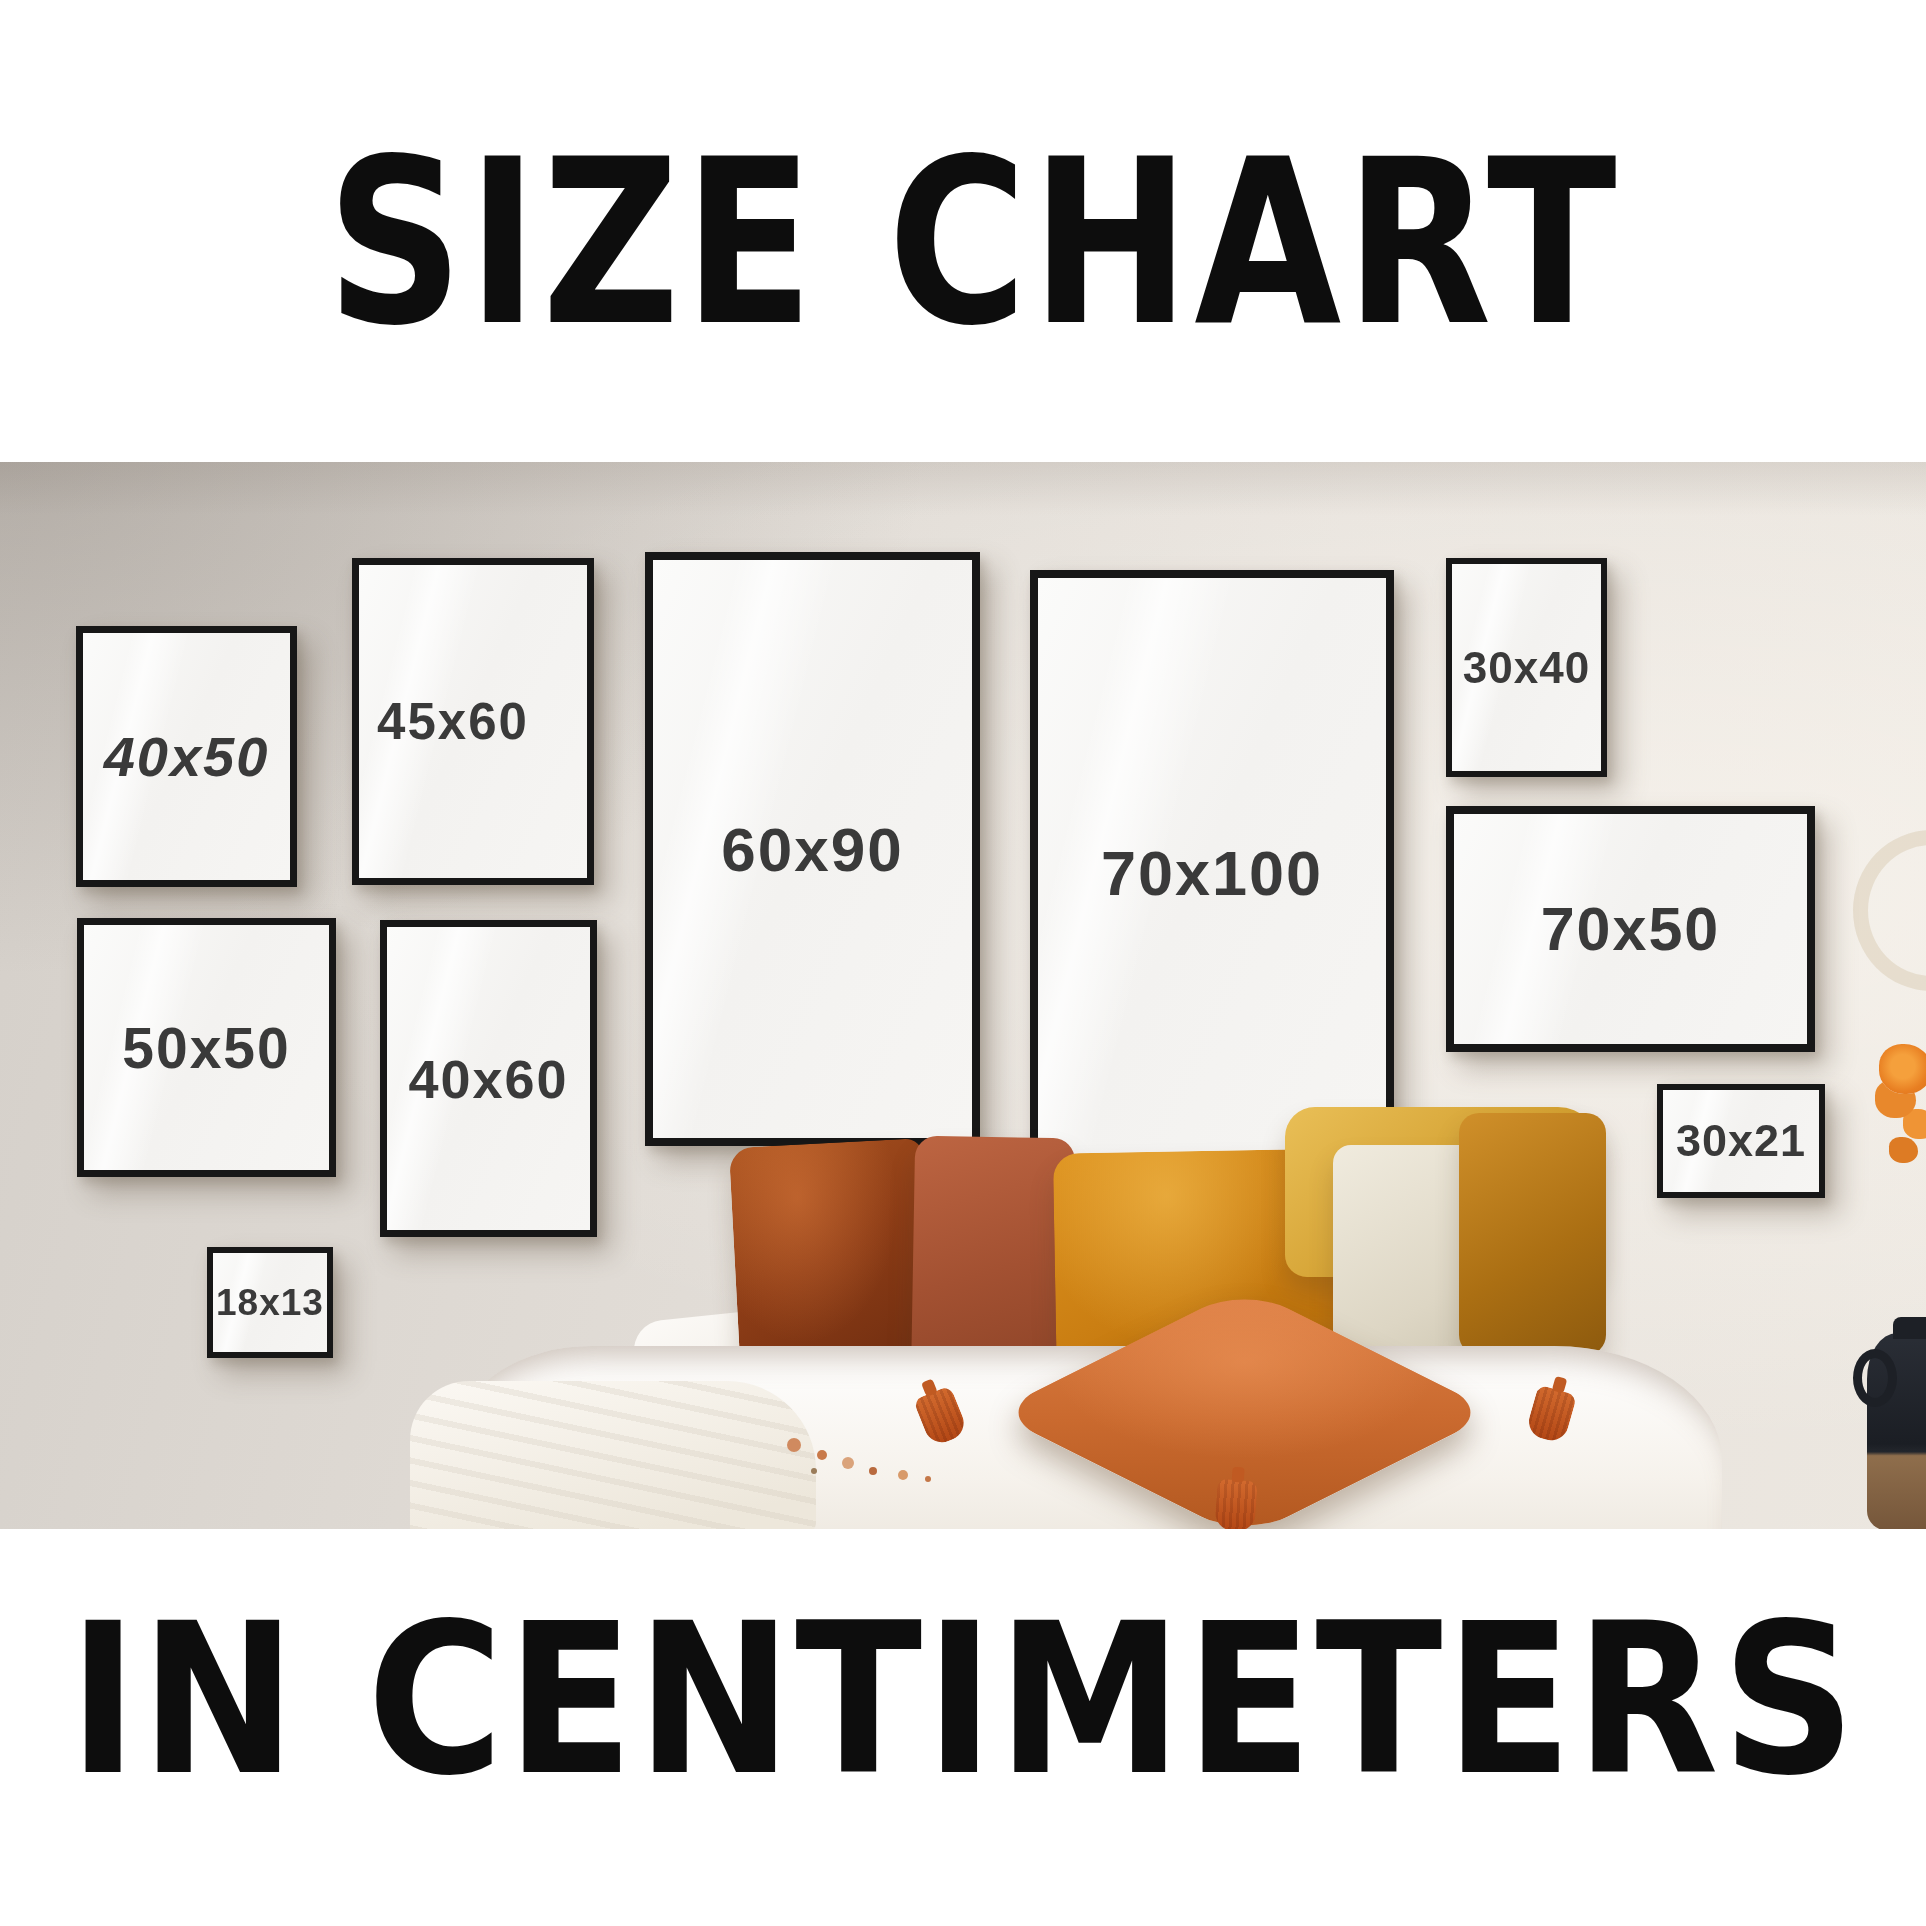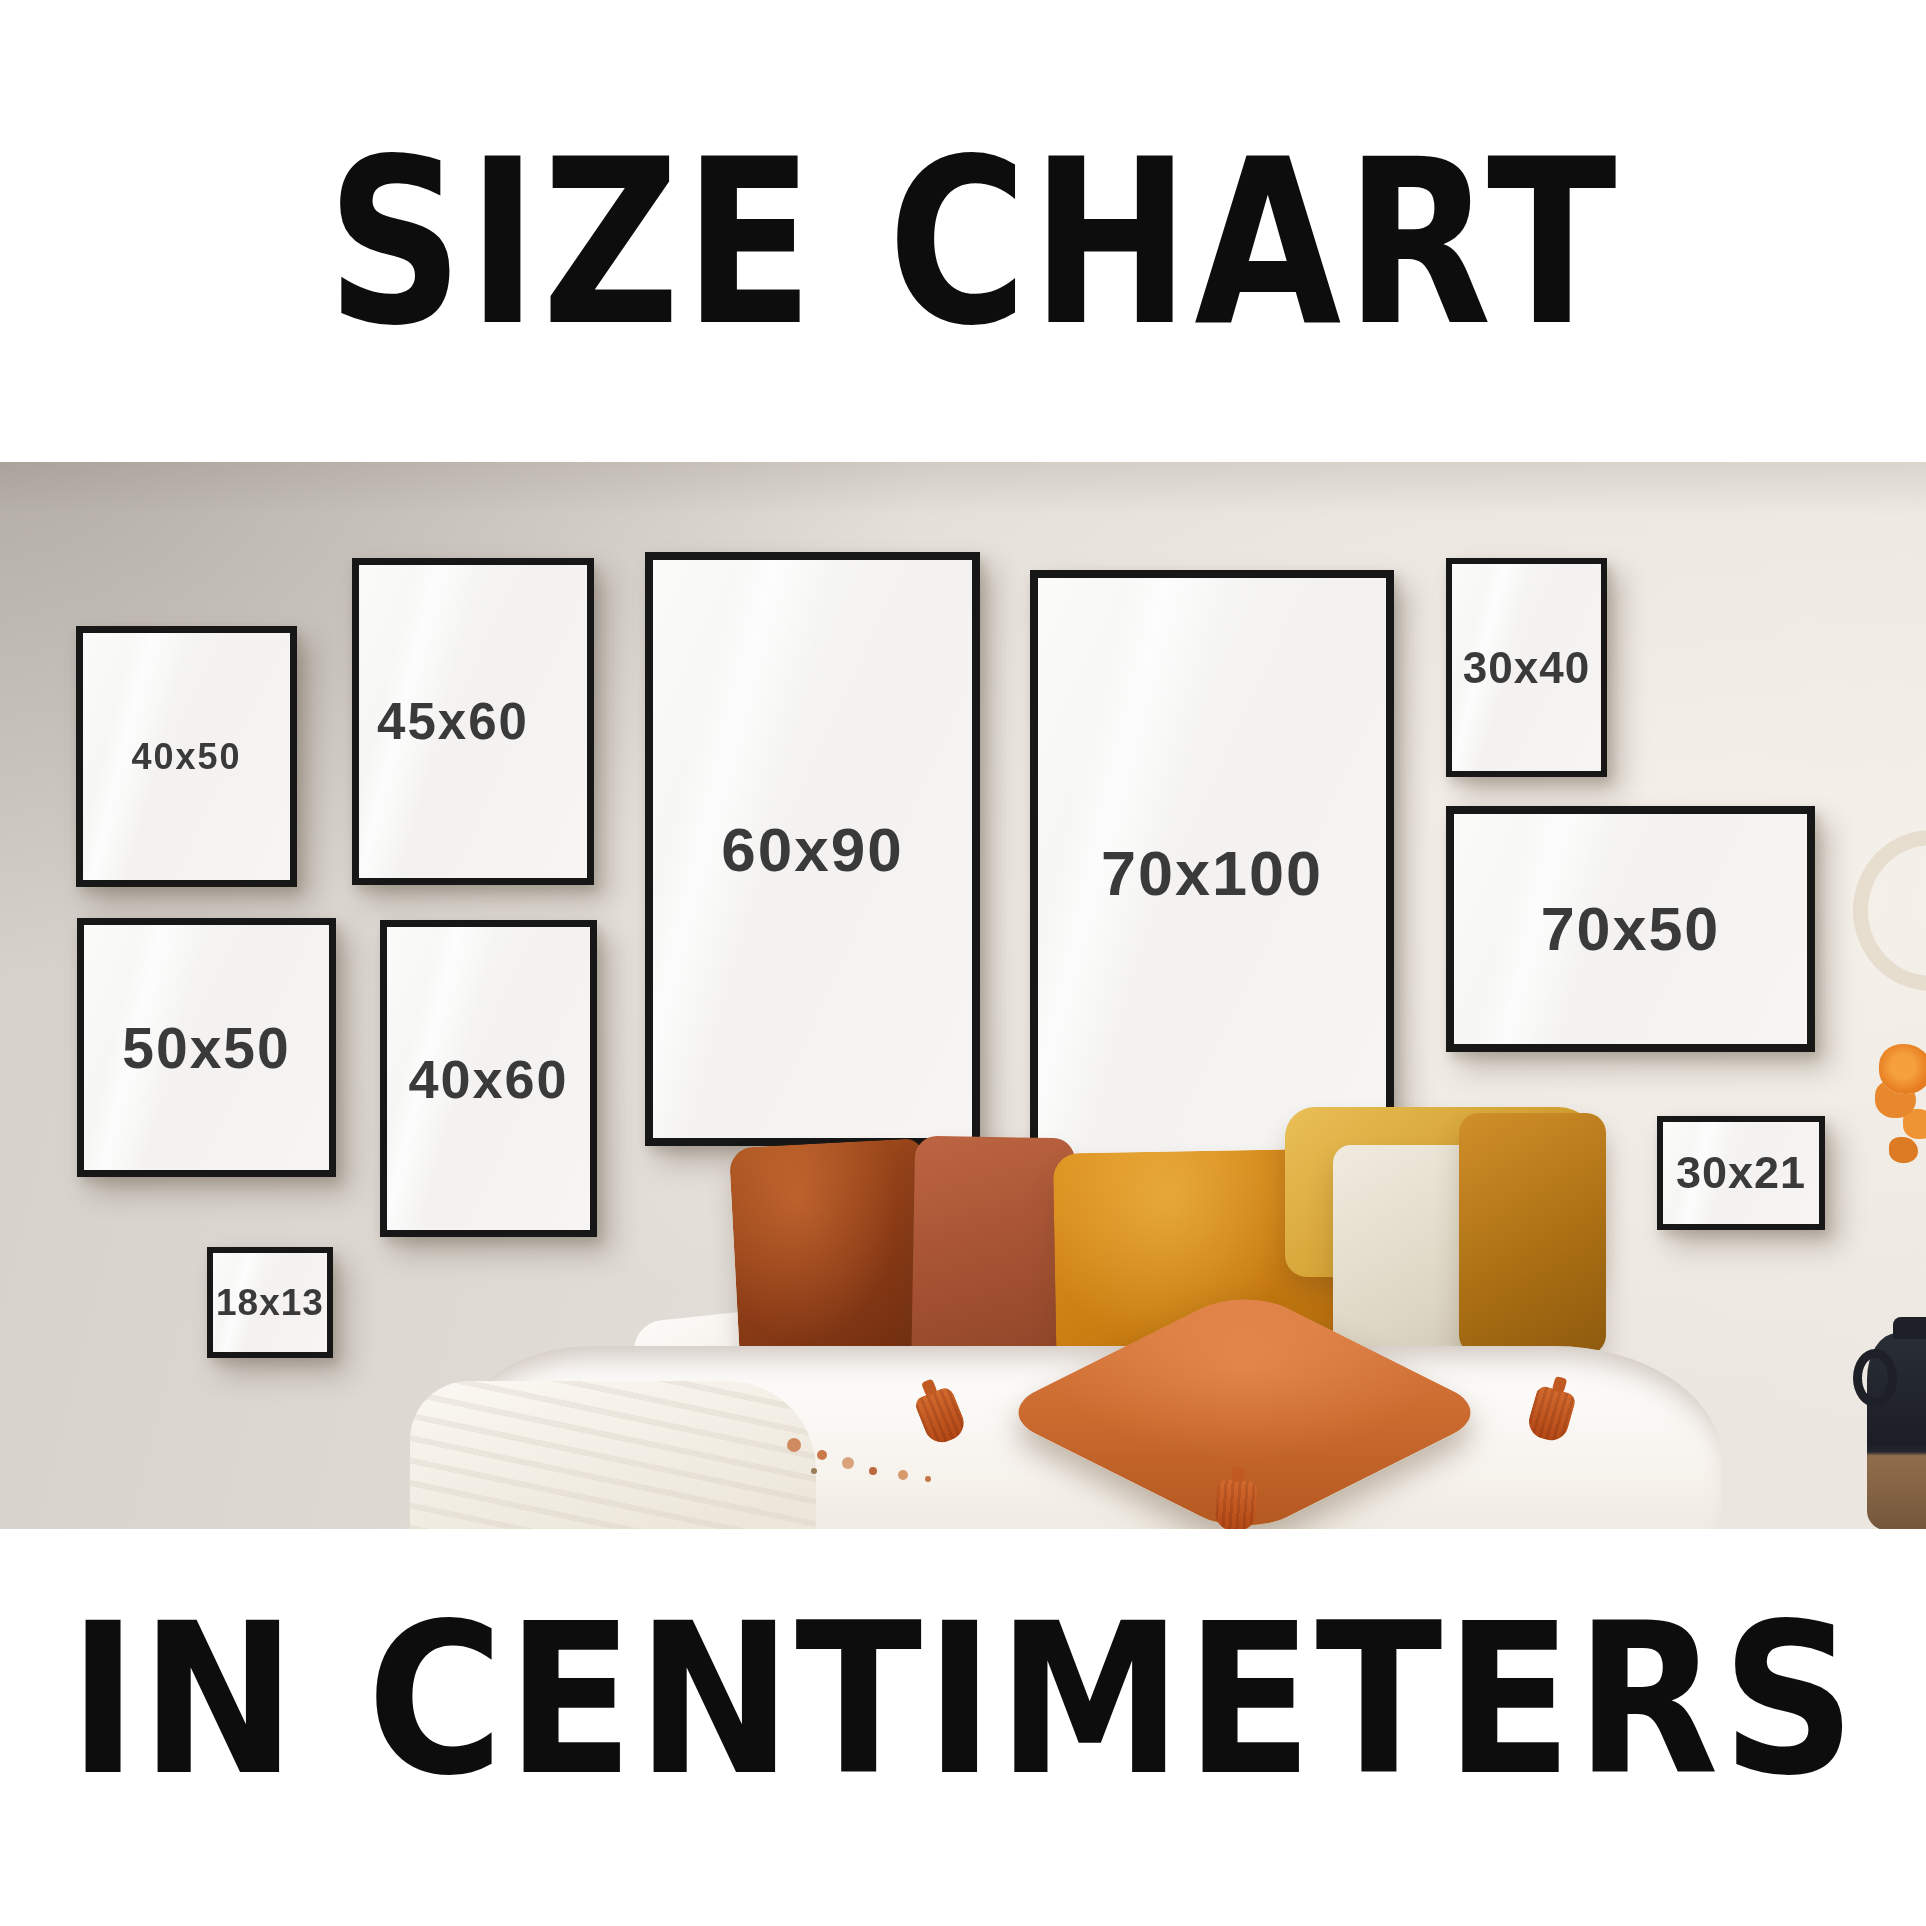--- a/index.html
+++ b/index.html
@@ -168,21 +168,21 @@
     </div>
   </div>
 
   <div class="photo">
 
     <div class="wreath"></div>
     <div class="flower"></div>
 
     <div class="frame b7" style="left:76px;top:164px;width:221px;height:261px;">
       <div class="glass">
-        <span class="size-label" style="font-size:36px;">40x50</span>
+        <span class="size-label" style="font-size:56px;font-style:italic;">40x50</span>
       </div>
     </div>
 
     <div class="frame b7" style="left:352px;top:96px;width:242px;height:327px;">
       <div class="glass">
         <span class="size-label" style="font-size:51px;transform:translateX(-20px);">45x60</span>
       </div>
     </div>
 
     <div class="frame b8" style="left:645px;top:90px;width:335px;height:594px;">
@@ -221,21 +221,21 @@
         <span class="size-label" style="font-size:37px;letter-spacing:1px;">18x13</span>
       </div>
     </div>
 
     <div class="frame b8" style="left:1446px;top:344px;width:369px;height:246px;">
       <div class="glass">
         <span class="size-label" style="font-size:61px;">70x50</span>
       </div>
     </div>
 
-    <div class="frame b6" style="left:1657px;top:622px;width:168px;height:114px;margin-top:32px;">
+    <div class="frame b6" style="left:1657px;top:622px;width:168px;height:114px;">
       <div class="glass">
         <span class="size-label" style="font-size:45px;letter-spacing:1px;">30x21</span>
       </div>
     </div>
 
     <div class="pillow p-white-left"></div>
     <div class="pillow p-auburn"></div>
     <div class="pillow p-terracotta"></div>
     <div class="pillow p-orange-velvet"></div>
     <div class="pillow p-gold"></div>

